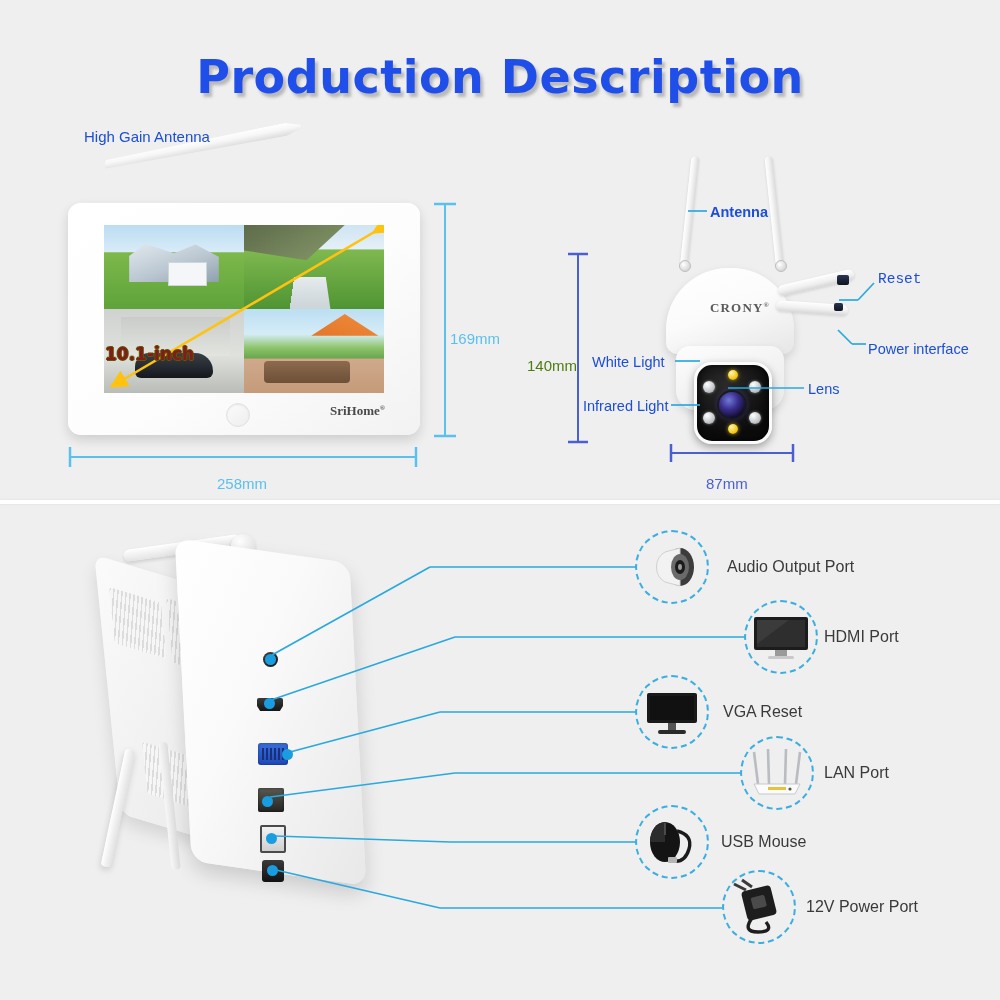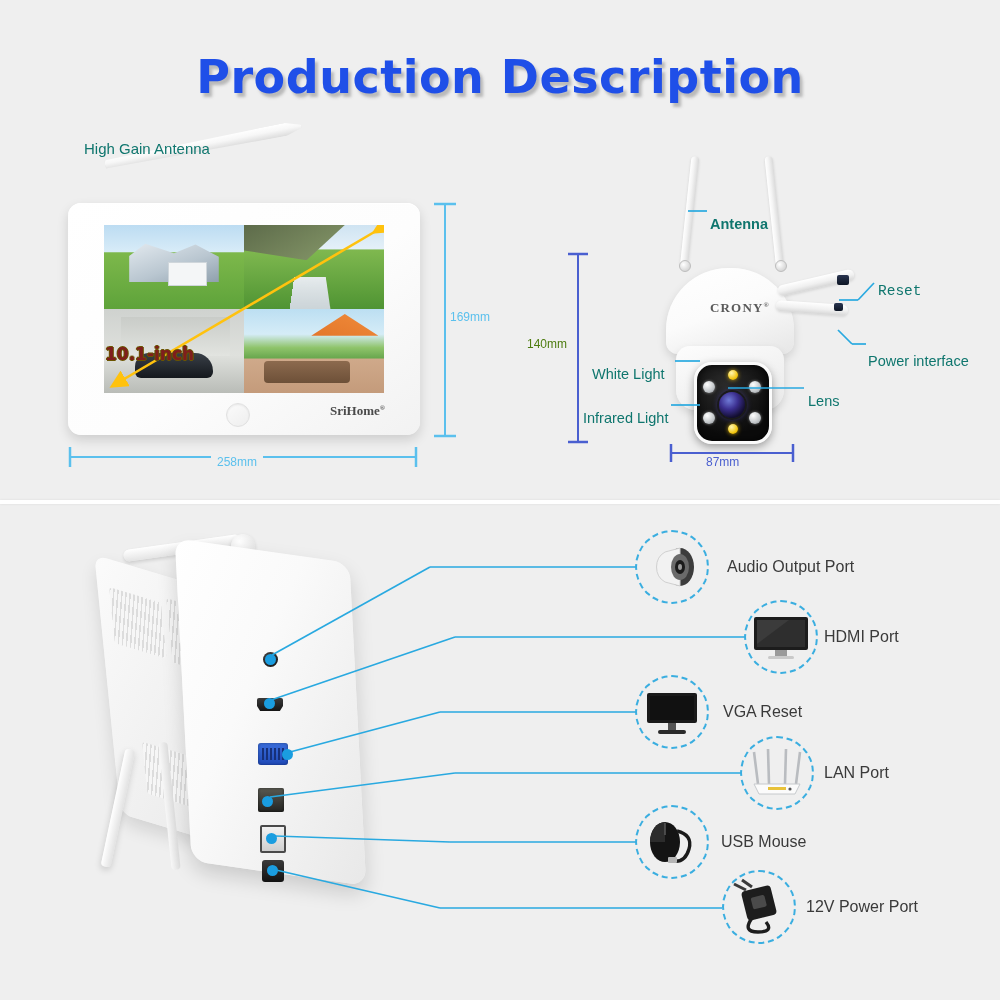--- a/index.html
+++ b/index.html
@@ -24,22 +24,22 @@
   }
 
   
   #section-divider{
     position:absolute;left:0;top:500px;width:1000px;height:4px;
     background:#ffffff;
     box-shadow:0 -1px 2px rgba(0,0,0,.04),0 1px 2px rgba(0,0,0,.04);
   }
 
   
-  .lbl{position:absolute;color:#0f766e;font-size:14.5px;white-space:nowrap;margin-top:12px;}
-  .dimlbl{position:absolute;white-space:nowrap;font-size:12px;}
+  .lbl{position:absolute;color:#1d4ed8;font-size:14.5px;white-space:nowrap;}
+  .dimlbl{position:absolute;white-space:nowrap;font-size:15px;margin-top:20px;}
 
   
   #monitor-front{
     position:absolute;left:68px;top:203px;width:352px;height:232px;
     background:linear-gradient(145deg,#ffffff 0%,#fdfdfd 55%,#f2f2f2 100%);
     border-radius:13px;
     box-shadow:0 5px 12px rgba(0,0,0,.14), inset 0 1px 0 #fff;
   }
   #monitor-screen{
     position:absolute;left:36px;top:22px;width:280px;height:168px;

